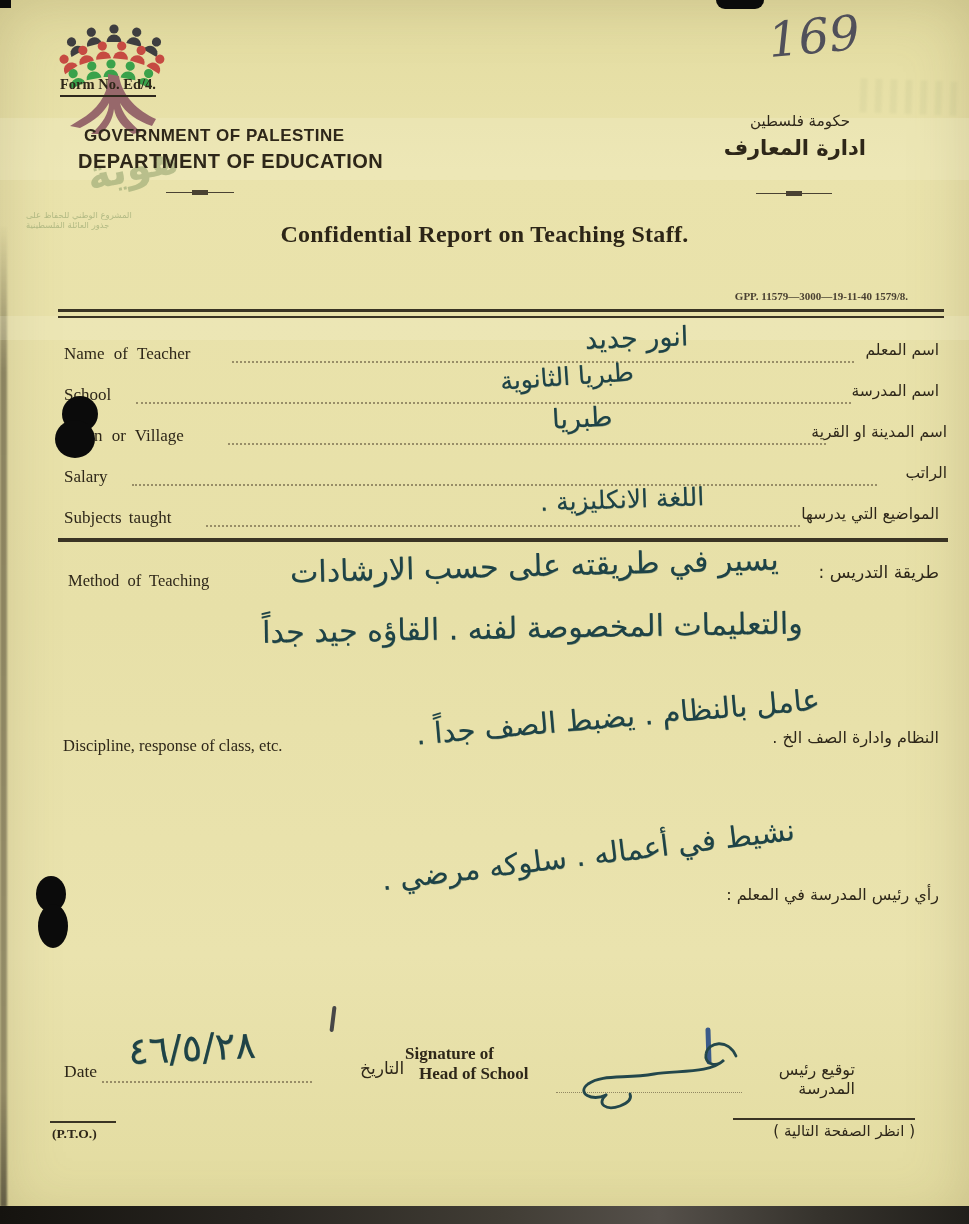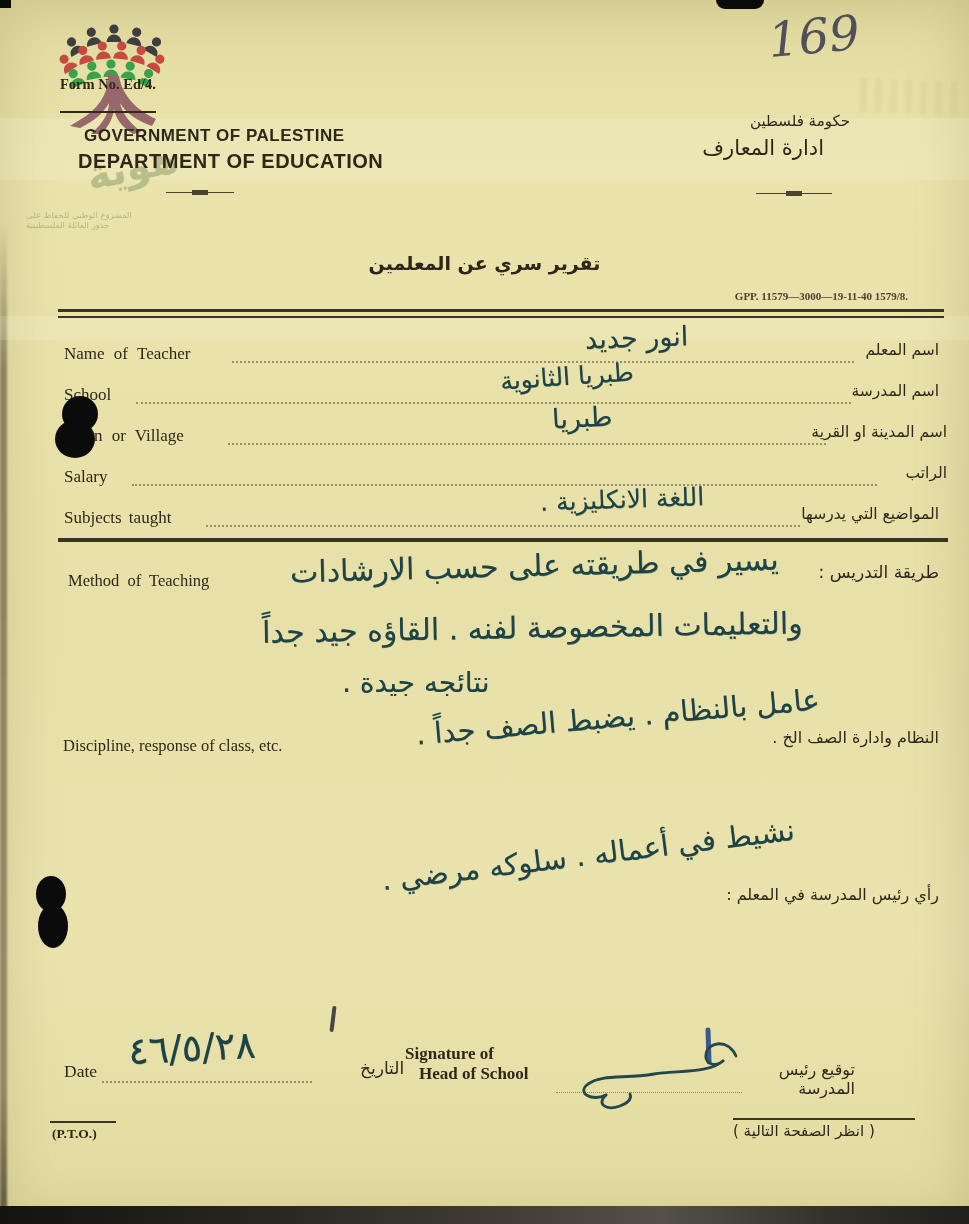--- a/index.html
+++ b/index.html
@@ -83,33 +83,33 @@
     </g>
     <path fill="#97686b" d="M62 50 C63 66 56 80 40 92 L24 102 L34 104 C50 96 58 88 63 79
       C63 89 57 99 45 110 L55 110 C63 102 67 94 68 85 C70 95 76 103 87 110 L95 108
       C84 99 76 89 74 79 C79 88 91 97 106 102 L110 95 C92 87 76 72 73 52 Z"></path>
   </svg>
   <div class="abs watermark-big ar" style="left:86px;top:144px;font-size:40px;">هوية</div>
   <div class="abs watermark-small ar" style="left:26px;top:210px;width:132px;">
     <div>المشروع الوطني للحفاظ على</div>
     <div>جذور العائلة الفلسطينية</div>
   </div>
-  <div class="abs serif" style="left:60px;top:76px;font-size:14.5px;font-weight:700;border-bottom:2px solid #2f281c;padding-bottom:18px;z-index:3;">Form No. Ed/4.</div>
+  <div class="abs serif" style="left:60px;top:76px;font-size:14.5px;font-weight:700;border-bottom:2px solid #2f281c;padding-bottom:2px;z-index:3;">Form No. Ed/4.</div>
 
   <div class="abs pencil" style="left:768px;top:8px;font-size:48px;transform:rotate(-5deg);">169</div>
 
   <div class="abs sansb" style="left:84px;top:126px;font-size:17px;letter-spacing:.5px;">GOVERNMENT OF PALESTINE</div>
   <div class="abs sansb" style="left:78px;top:150px;font-size:20px;letter-spacing:.5px;">DEPARTMENT OF EDUCATION</div>
   <div class="abs mini-div" style="left:166px;top:192px;width:68px;"></div>
 
   <div class="abs ar" style="left:690px;top:112px;width:160px;text-align:right;font-size:15px;">حكومة فلسطين</div>
-  <div class="abs ar" style="left:664px;top:136px;width:160px;text-align:right;font-size:21px;font-weight:400;">ادارة المعارف</div>
+  <div class="abs ar" style="left:706px;top:136px;width:160px;text-align:right;font-size:21px;font-weight:700;">ادارة المعارف</div>
   <div class="abs mini-div" style="left:756px;top:193px;width:76px;"></div>
 
-  <div class="abs ar" style="left:0;top:252px;width:969px;text-align:center;font-size:19px;font-weight:700;">تقرير سري عن المعلمين</div>
+  <div class="abs serif" style="left:0;top:221px;width:969px;text-align:center;font-size:24px;font-weight:700;letter-spacing:.3px;color:#2c2517;">Confidential Report on Teaching Staff.</div>
   <div class="abs serif" style="left:600px;top:290px;width:308px;text-align:right;font-size:11px;font-weight:700;color:#4a4132;">GPP. 11579—3000—19-11-40  1579/8.</div>
 
   <div class="abs rule-double" style="left:58px;top:309px;width:886px;"></div>
 
   <div class="abs serif" style="left:64px;top:344px;font-size:17px;word-spacing:5px;">Name of Teacher</div>
   <div class="abs dotted" style="left:232px;right:115px;top:361px;"></div>
   <div class="abs hw" style="left:585px;top:322px;font-size:27px;transform:rotate(-2deg);">انور جديد</div>
   <div class="abs ar" style="right:30px;top:341px;font-size:15.5px;">اسم المعلم</div>
 
   <div class="abs serif" style="left:64px;top:385px;font-size:17px;">School</div>
@@ -130,21 +130,20 @@
   <div class="abs dotted" style="left:206px;right:169px;top:525px;"></div>
   <div class="abs hw" style="left:540px;top:485px;font-size:25px;transform:rotate(-2deg);">اللغة الانكليزية .</div>
   <div class="abs ar" style="right:30px;top:505px;font-size:15.5px;margin-left:24px;">المواضيع التي يدرسها</div>
 
   <div class="abs rule-thick" style="left:58px;top:538px;width:890px;"></div>
 
   <div class="abs serif" style="left:68px;top:571px;font-size:16.5px;word-spacing:4px;">Method of Teaching</div>
   <div class="abs ar" style="right:30px;top:562px;font-size:17px;">طريقة التدريس :</div>
   <div class="abs hw" style="left:290px;top:548px;font-size:30px;transform:rotate(-1.5deg);">يسير في طريقته على حسب الارشادات</div>
   <div class="abs hw" style="left:262px;top:610px;font-size:30px;transform:rotate(-1deg);">والتعليمات المخصوصة لفنه . القاؤه جيد جداً</div>
-  <div class="abs hw" style="left:342px;top:666px;font-size:28px;">نتائجه جيدة .</div>
 
   <div class="abs hw" style="left:415px;top:700px;font-size:29px;transform:rotate(-5deg);">عامل بالنظام . يضبط الصف جداً .</div>
   <div class="abs serif" style="left:63px;top:736px;font-size:16.5px;">Discipline, response of class, etc.</div>
   <div class="abs ar" style="right:30px;top:728px;font-size:16px;">النظام وادارة الصف الخ .</div>
 
   <div class="abs hw" style="left:380px;top:838px;font-size:29px;transform:rotate(-7deg);">نشيط في أعماله . سلوكه مرضي .</div>
   <div class="abs ar" style="right:30px;top:885px;font-size:16px;">رأي رئيس المدرسة في المعلم :</div>
 
   <div class="abs" style="left:55px;top:396px;width:48px;height:62px;z-index:4;">
     <div class="blot abs" style="left:7px;top:0;width:36px;height:36px;"></div>
@@ -169,15 +168,15 @@
   <svg class="abs" style="left:558px;top:1014px;z-index:2;" width="190" height="100" viewBox="0 0 190 100">
     <path d="M150 16 L151 48" stroke="#3a5a8a" stroke-width="5" fill="none" stroke-linecap="round"></path>
     <path d="M178 42 C170 24 150 28 148 40 C146 50 158 54 166 46
              C152 60 118 56 96 60 C66 65 44 60 30 70 C18 79 34 88 48 81" stroke="#23474b" stroke-width="2.8" fill="none" stroke-linecap="round"></path>
     <path d="M48 81 C38 90 48 97 62 92 C70 89 74 85 72 80" stroke="#23474b" stroke-width="2.8" fill="none" stroke-linecap="round"></path>
   </svg>
 
   <div class="abs overline" style="left:50px;top:1121px;width:66px;"></div>
   <div class="abs serif" style="left:52px;top:1126px;font-size:13.5px;font-weight:700;">(P.T.O.)</div>
   <div class="abs overline" style="left:733px;top:1118px;width:182px;"></div>
-  <div class="abs ar" style="left:733px;top:1122px;width:182px;text-align:left;font-size:15px;">( انظر الصفحة التالية )</div>
+  <div class="abs ar" style="left:733px;top:1122px;width:182px;text-align:right;font-size:15px;">( انظر الصفحة التالية )</div>
 
 </div>
 
 </body></html>

